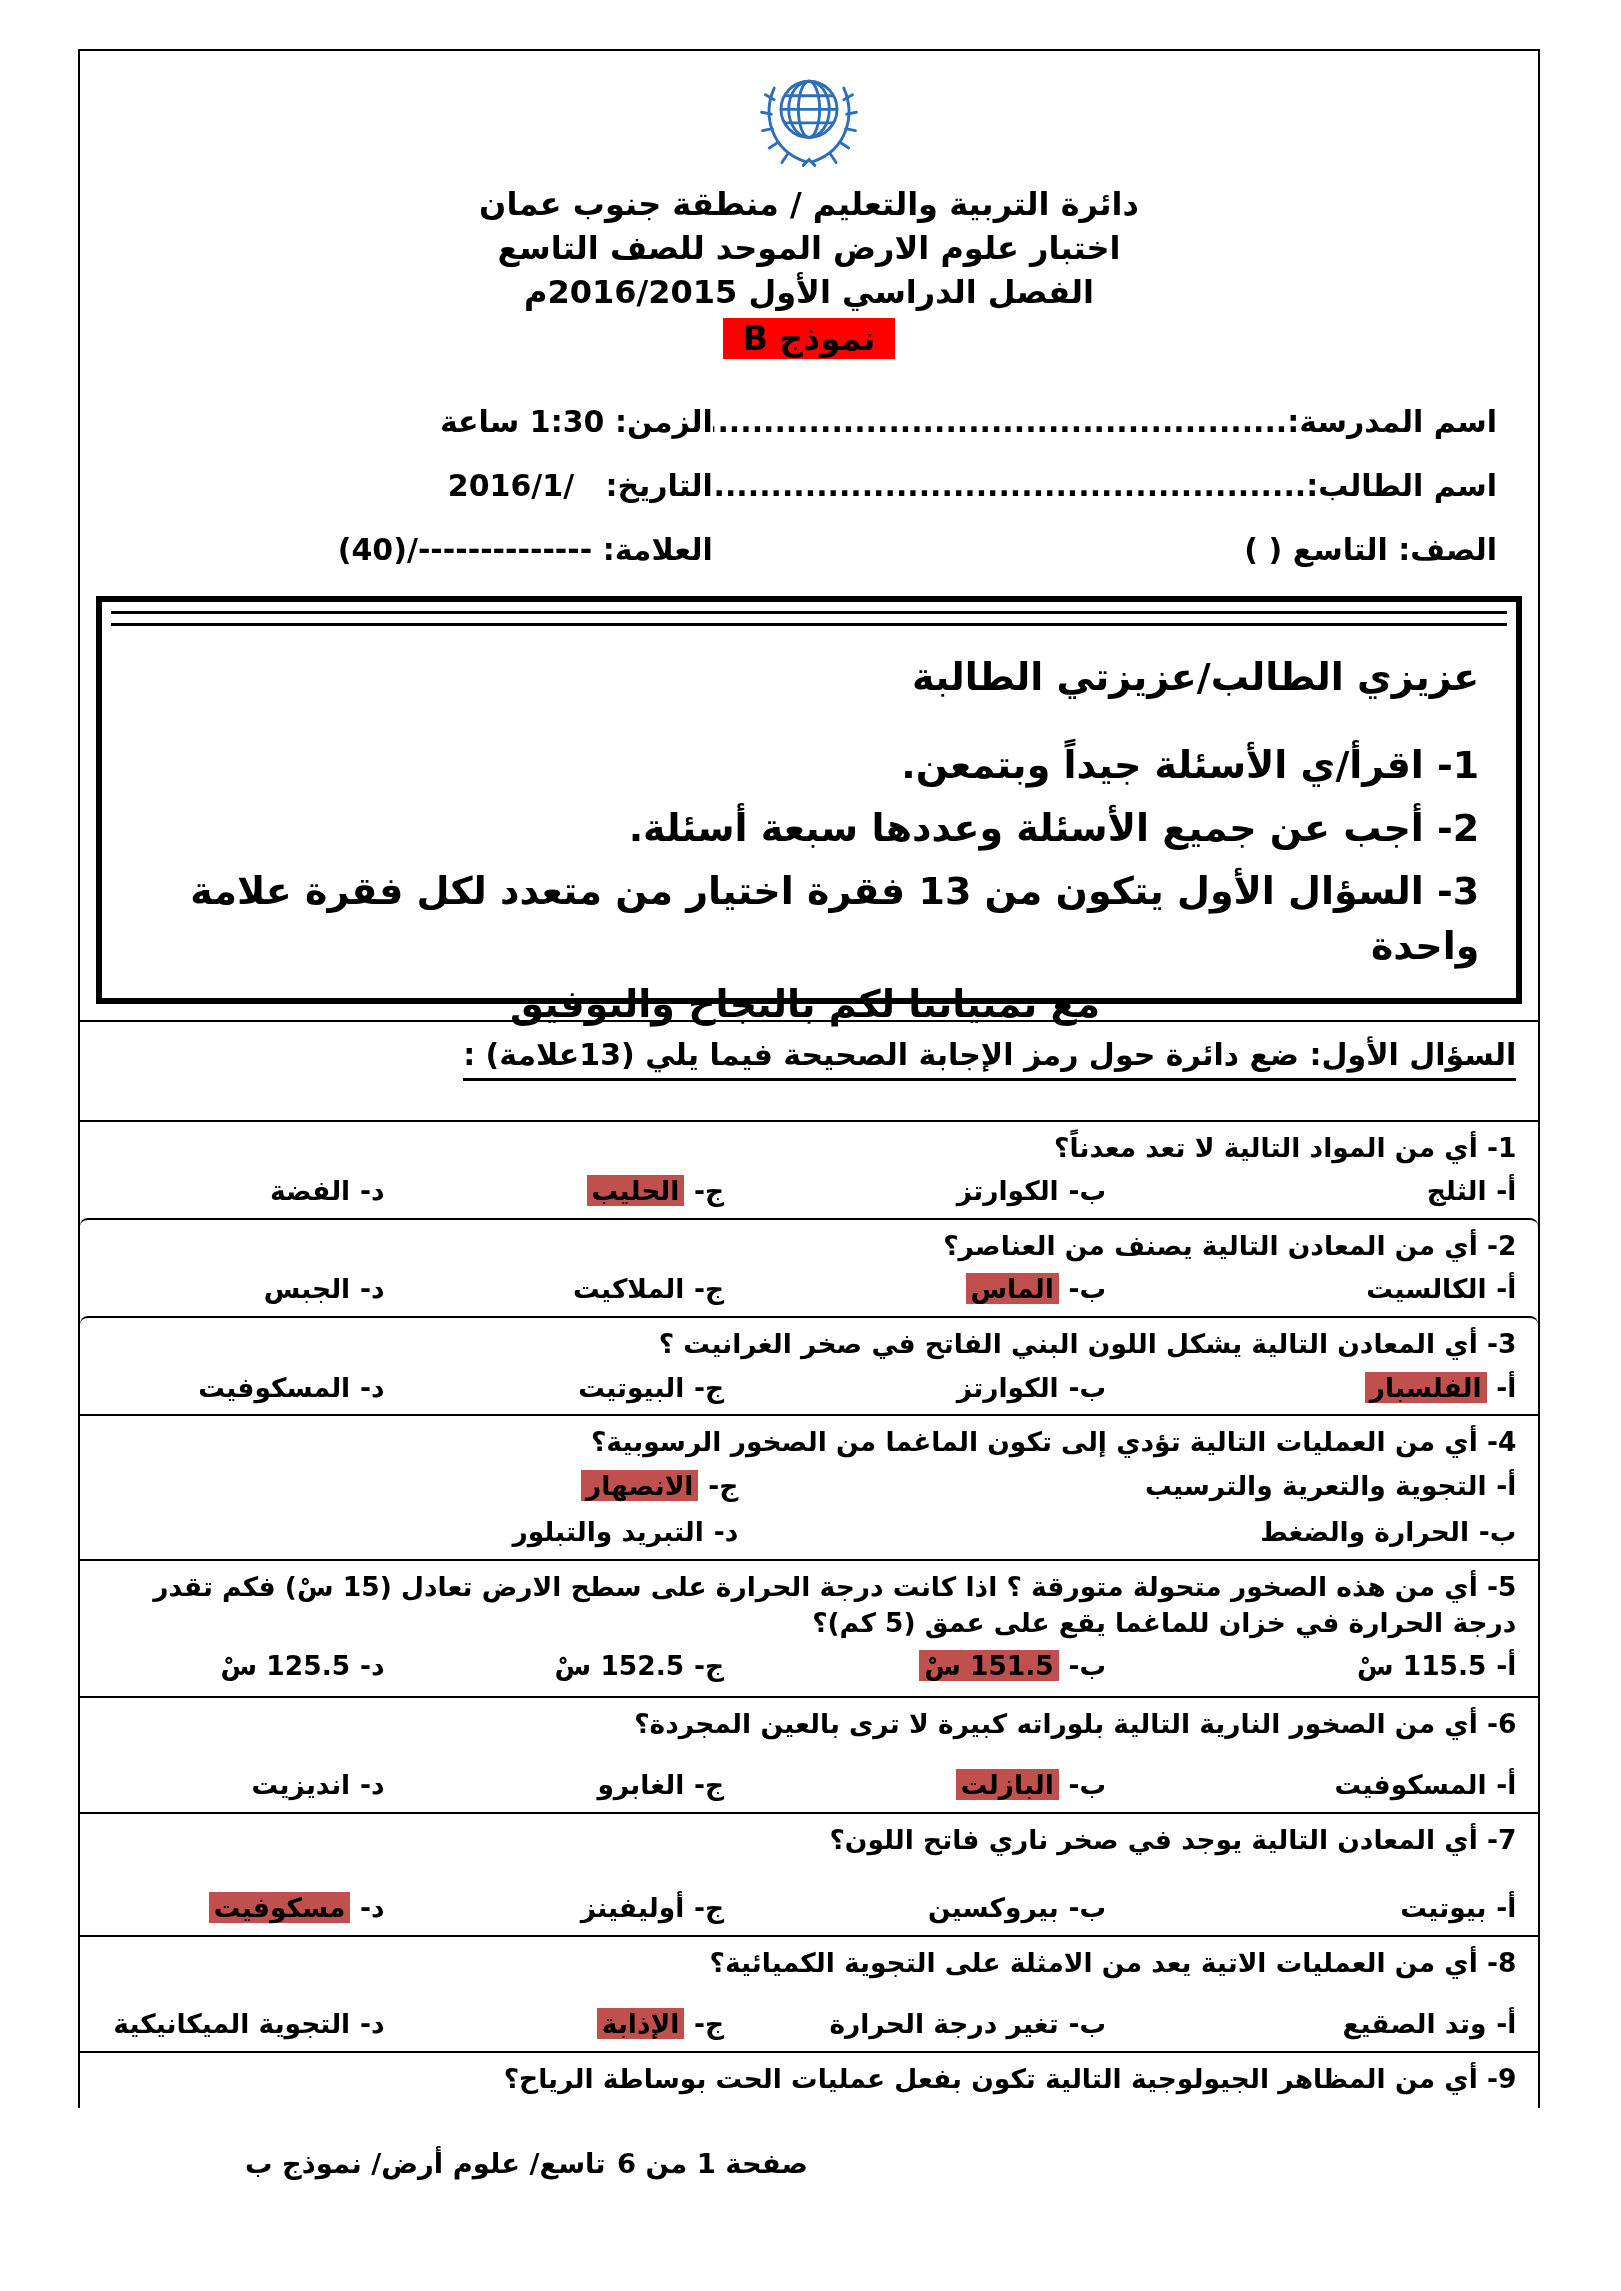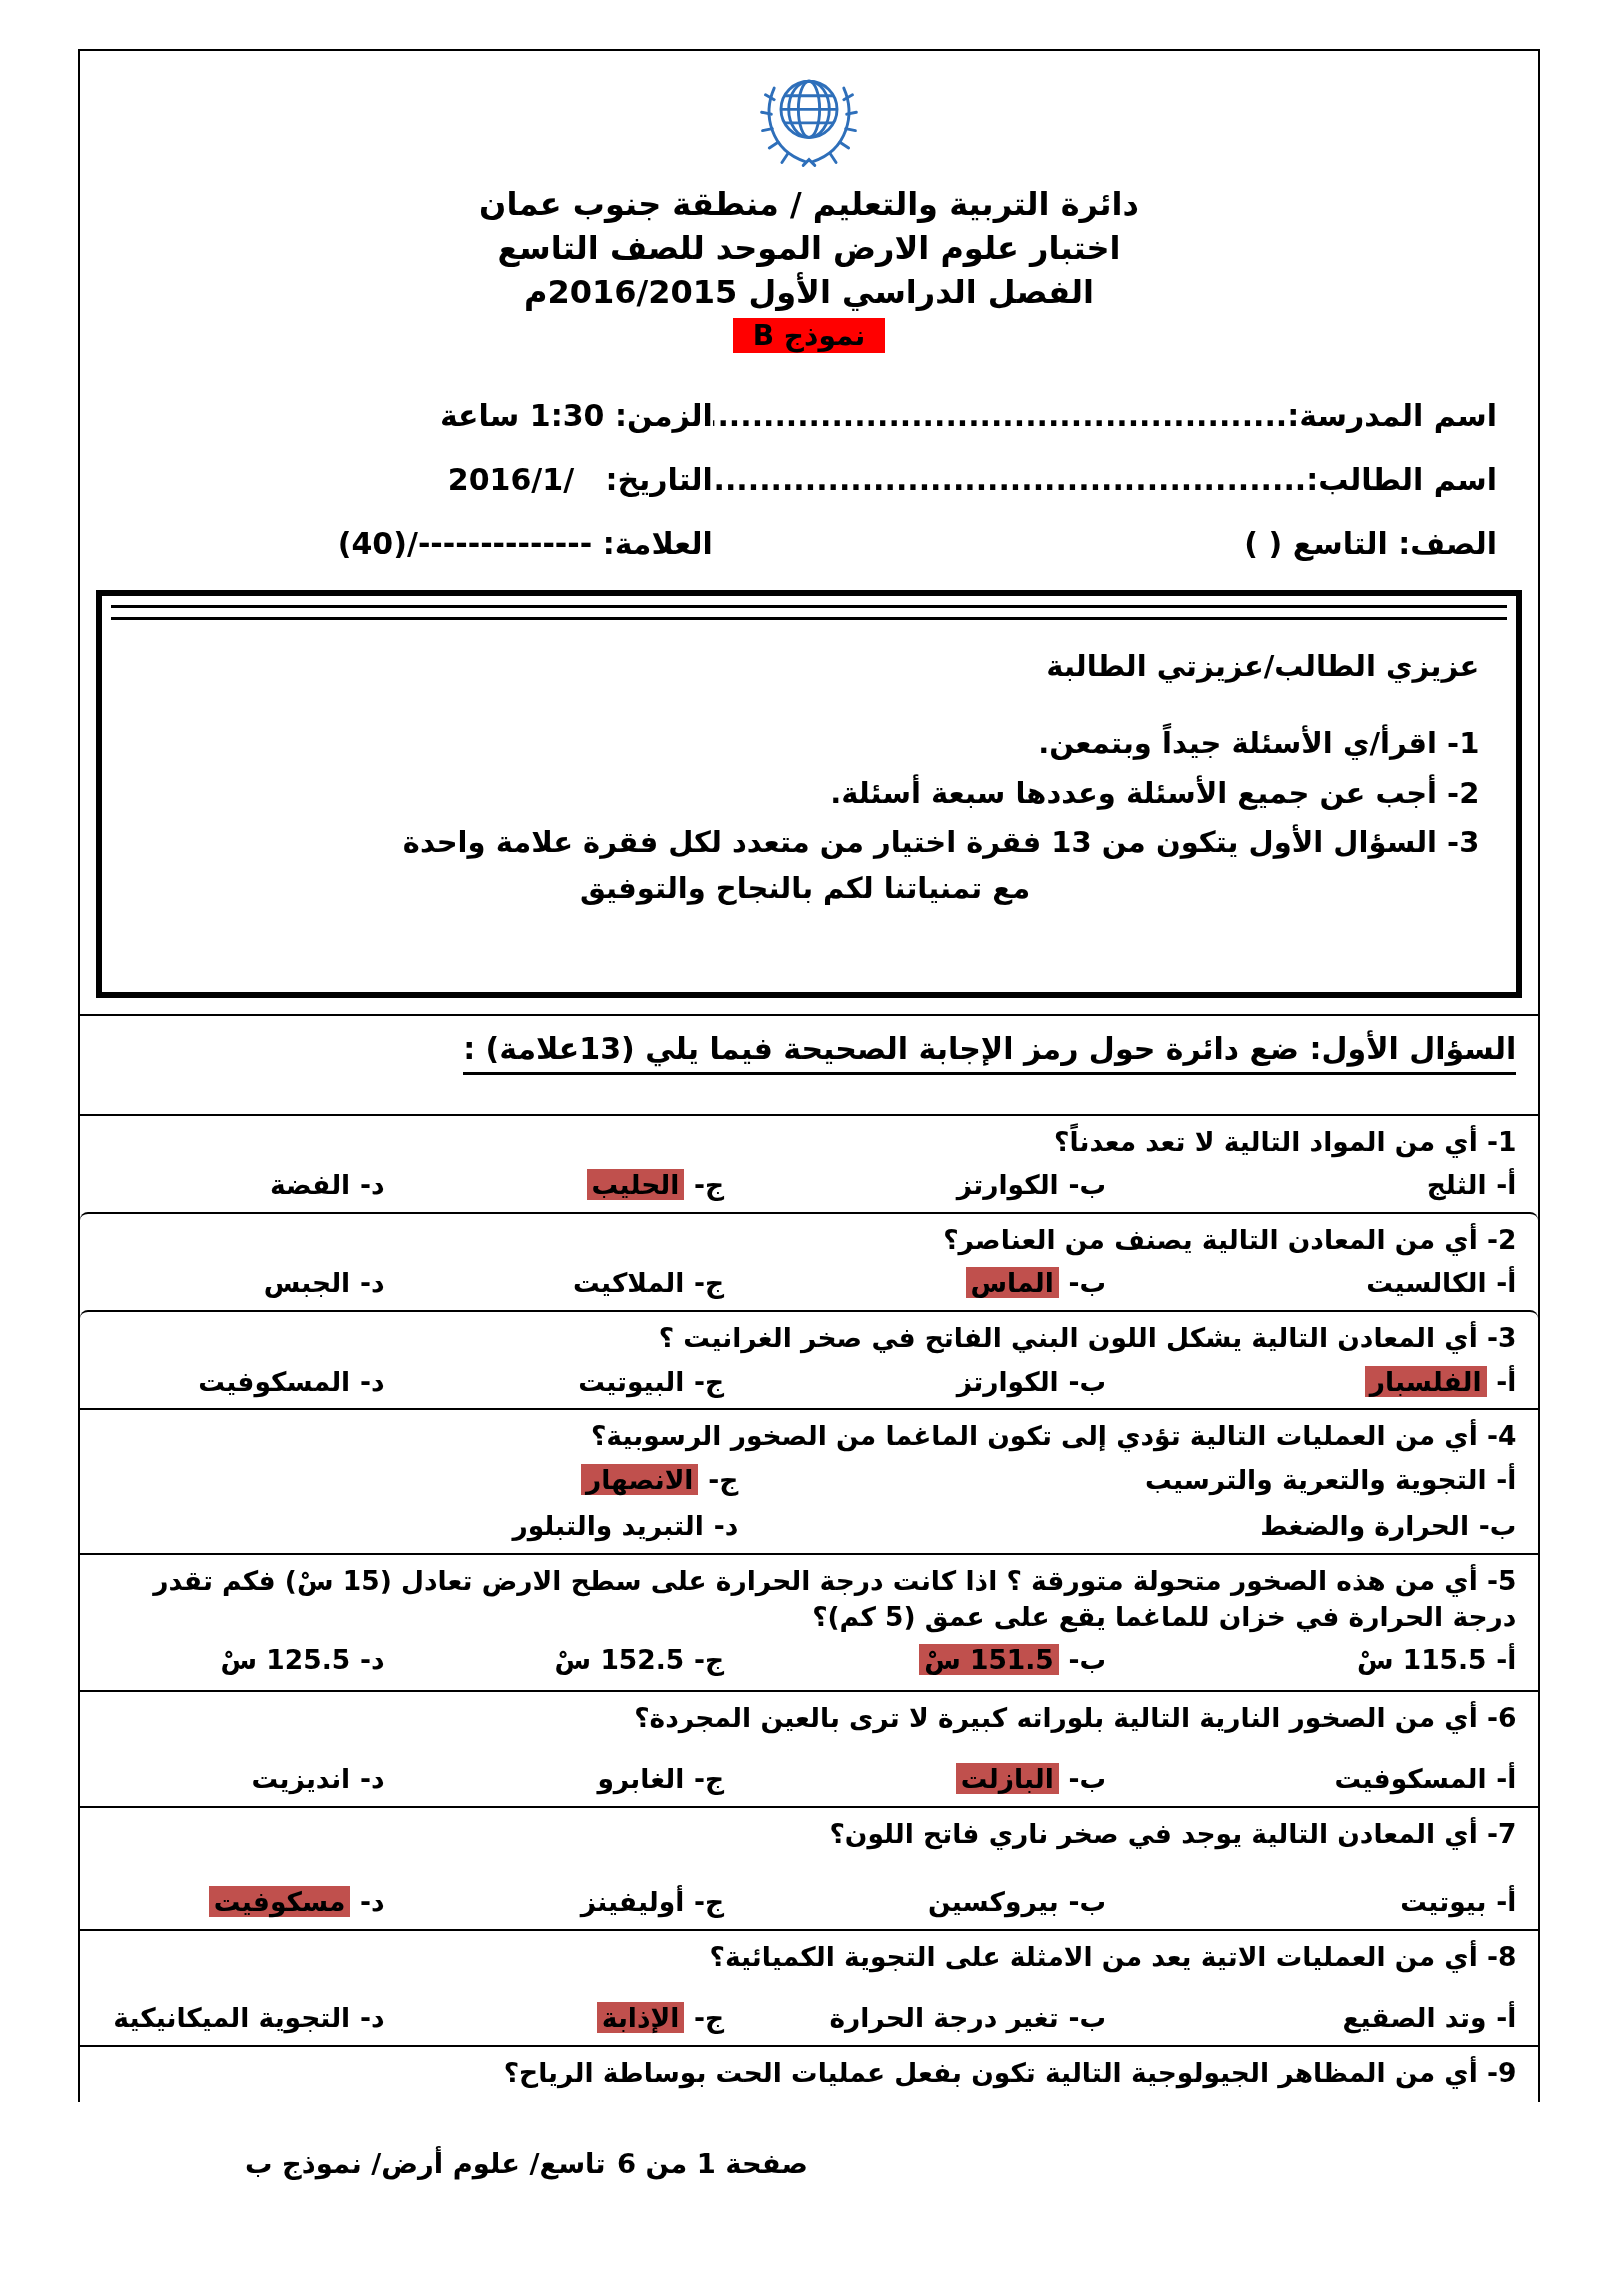--- a/index.html
+++ b/index.html
@@ -8,32 +8,32 @@
     font-family:"DejaVu Sans","Liberation Sans",sans-serif;font-weight:bold;overflow:hidden;
   }
   .sheet{
     position:absolute;left:78px;top:49px;width:1462px;
     border:2.9px solid #000;border-bottom:none;box-sizing:border-box;direction:rtl;
   }
   
   .header{text-align:center;padding-top:7.8px;}
   .logo-wrap{height:123px;}
   .hline{font-size:32px;line-height:1.38;margin:0;}
-  .form-badge{display:inline-block;background:var(--badge,#FF0000);padding:1px 20px;font-size:28px;margin-top:3.9px;}
+  .form-badge{display:inline-block;background:var(--badge,#FF0000);padding:1px 20px;font-size:33px;margin-top:3.9px;}
   
   .info{padding:45px 41px 0 41px;font-size:30px;}
   .info-row{display:flex;direction:rtl;align-items:baseline;margin-bottom:29px;}
   .info-right{flex:0 0 57%;white-space:nowrap;overflow:hidden;}
   .info-left{flex:1;text-align:right;white-space:nowrap;}
   .dots{letter-spacing:2px;}
   .ltr{direction:ltr;unicode-bidi:bidi-override;display:inline-block;}
   
   .notice{margin:13.7px 15.7px 0 15.7px;border:6.9px solid #000;height:408px;box-sizing:border-box;}
   .notice-rule{border-top:3.9px solid #000;border-bottom:3.9px solid #000;height:8.8px;margin:8.8px 9.8px 0 9.8px;}
-  .notice-body{padding:29px 37px 0 29px;font-size:29px;}
+  .notice-body{padding:29px 37px 0 29px;font-size:38px;}
   .notice-greeting{margin-bottom:39px;}
   .notice-item{margin-bottom:7.8px;line-height:1.45;}
   .notice-wish{text-align:center;margin-top:2px;}
   
   .qtable{border-top:2px solid #000;margin-top:15.7px;}
   .qrow{border-top:2.9px solid #000;padding:7.8px 21.6px 11.8px 21.6px;box-sizing:border-box;}
   .qrow:first-child{border-top:none;}
   .row-title{min-height:98px;padding-top:15px;margin-left:8px;}
   .section-title{display:inline-block;font-size:30px;border-bottom:3.9px solid #000;padding-bottom:5.9px;}
   .qtext{font-size:26.5px;line-height:1.35;}

